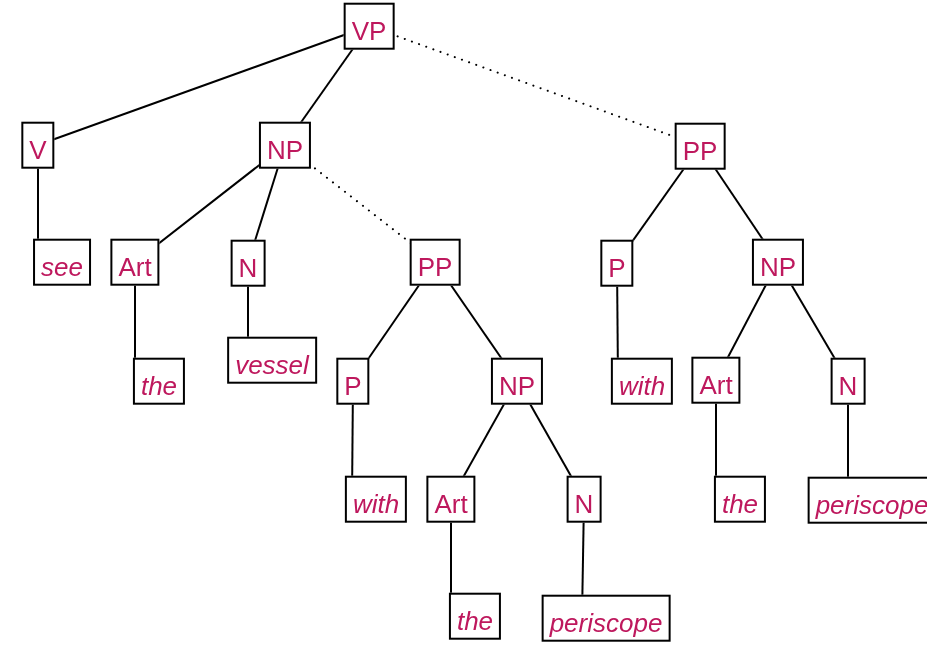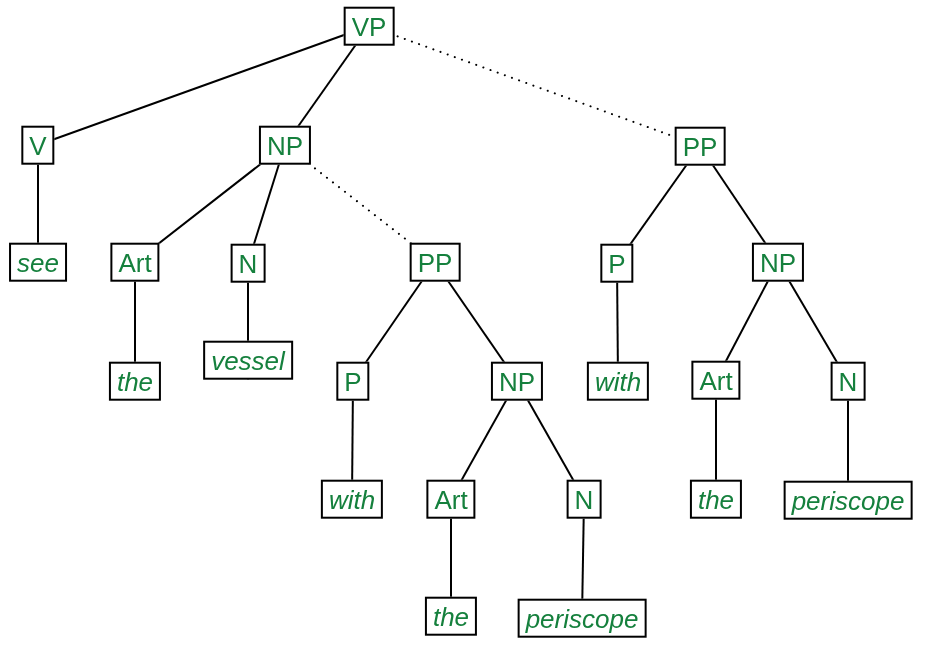--- a/index.html
+++ b/index.html
@@ -27,29 +27,30 @@
   }
   line.edge.dotted {
     stroke-dasharray: 0.1 7.5;
     stroke-linecap: round;
   }
   .node {
     position: absolute;
     transform: translate(-50%, -50%);
     border: 2px solid #000000;
     background: #ffffff;
-    color: #15803d;
+    color: #be185d;
     font-size: 26px;
     line-height: 1.1;
-    padding: 4px 6px 2px 6px;
+    padding: 12px 6px 2px 6px;
     white-space: nowrap;
     text-align: center;
   }
   .node.word {
     font-style: italic;
+    margin-left: 24px;
   }
 </style>
 </head>
 <body>
 
 <div class="canvas">
   <svg class="edge-layer" viewBox="0 0 927 646" xmlns="http://www.w3.org/2000/svg">
       <line x1="369" y1="26" x2="38" y2="145" stroke="#000000" class="edge solid"></line>
       <line x1="369" y1="26" x2="285" y2="145" stroke="#000000" class="edge solid"></line>
       <line x1="369" y1="26" x2="700" y2="146" stroke="#000000" class="edge dotted"></line>

